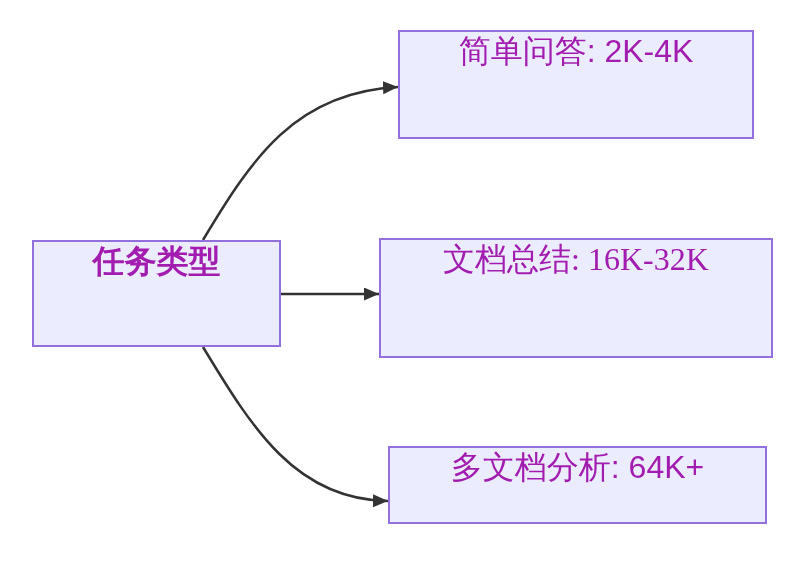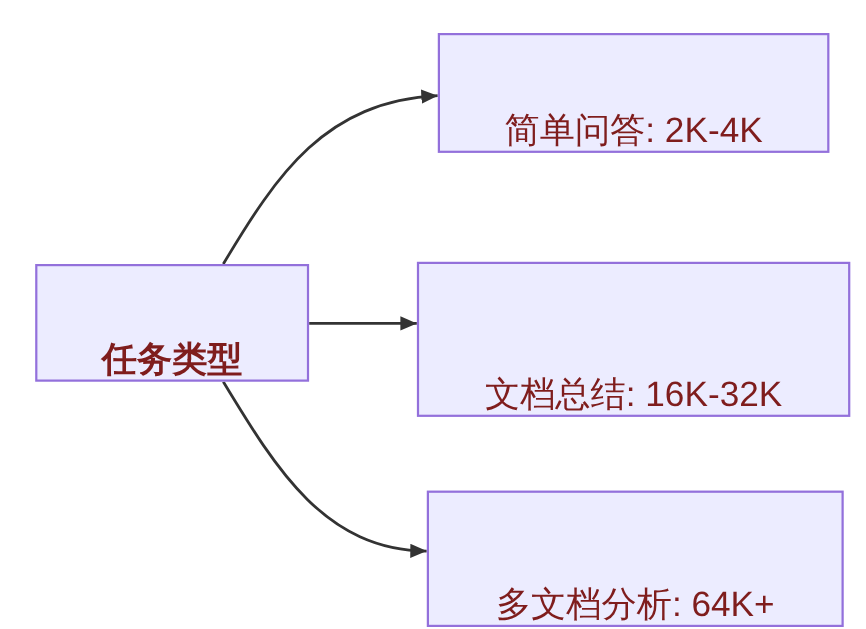--- a/index.html
+++ b/index.html
@@ -25,33 +25,33 @@
   .edge {
     fill: none;
     stroke: #333333;
     stroke-width: 2.5px;
   }
   .node {
     position: absolute;
     box-sizing: border-box;
     background: #ECECFF;
     border: 2px solid #9370DB;
-    color: #7f1d1d;
+    color: #a21caf;
     font-size: 32px;
     line-height: 1.2;
     display: flex;
-    align-items: flex-end;
+    align-items: flex-start;
     justify-content: center;
     text-align: center;
     white-space: nowrap;
   }
   #node-root   { left: 32px;  top: 240px; width: 249px; height: 107px; font-weight: bold; }
   #node-child0 { left: 398px; top: 30px;  width: 356px; height: 109px; }
-  #node-child1 { left: 379px; top: 238px; width: 394px; height: 141px; }
-  #node-child2 { left: 388px; top: 446px; width: 379px; height: 124px; }
+  #node-child1 { left: 379px; top: 238px; width: 394px; height: 120px; font-family: Liberation Serif, serif; }
+  #node-child2 { left: 388px; top: 446px; width: 379px; height: 78px; }
 </style>
 </head>
 <body>
 
 <div class="canvas">
 
   <svg class="edge-layer" width="787" height="572" viewBox="0 0 787 572" xmlns="http://www.w3.org/2000/svg">
     <defs>
       <marker id="arrowhead" markerUnits="userSpaceOnUse" markerWidth="17" markerHeight="15" refX="15" refY="6.5" orient="auto">
         <path d="M0,0 L15,6.5 L0,13 Z" fill="#333333"></path>

